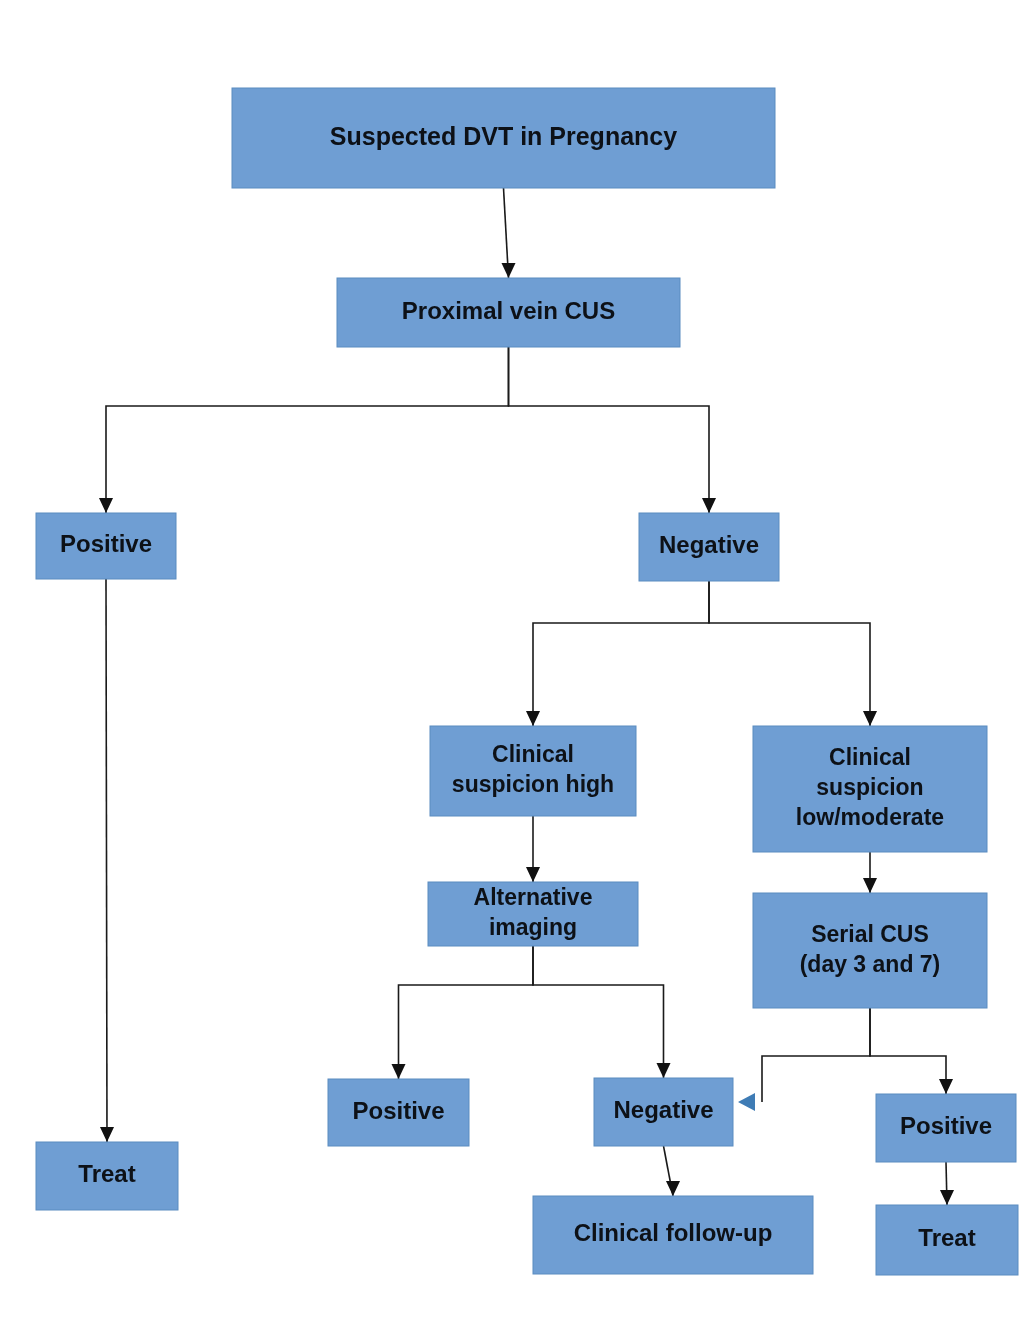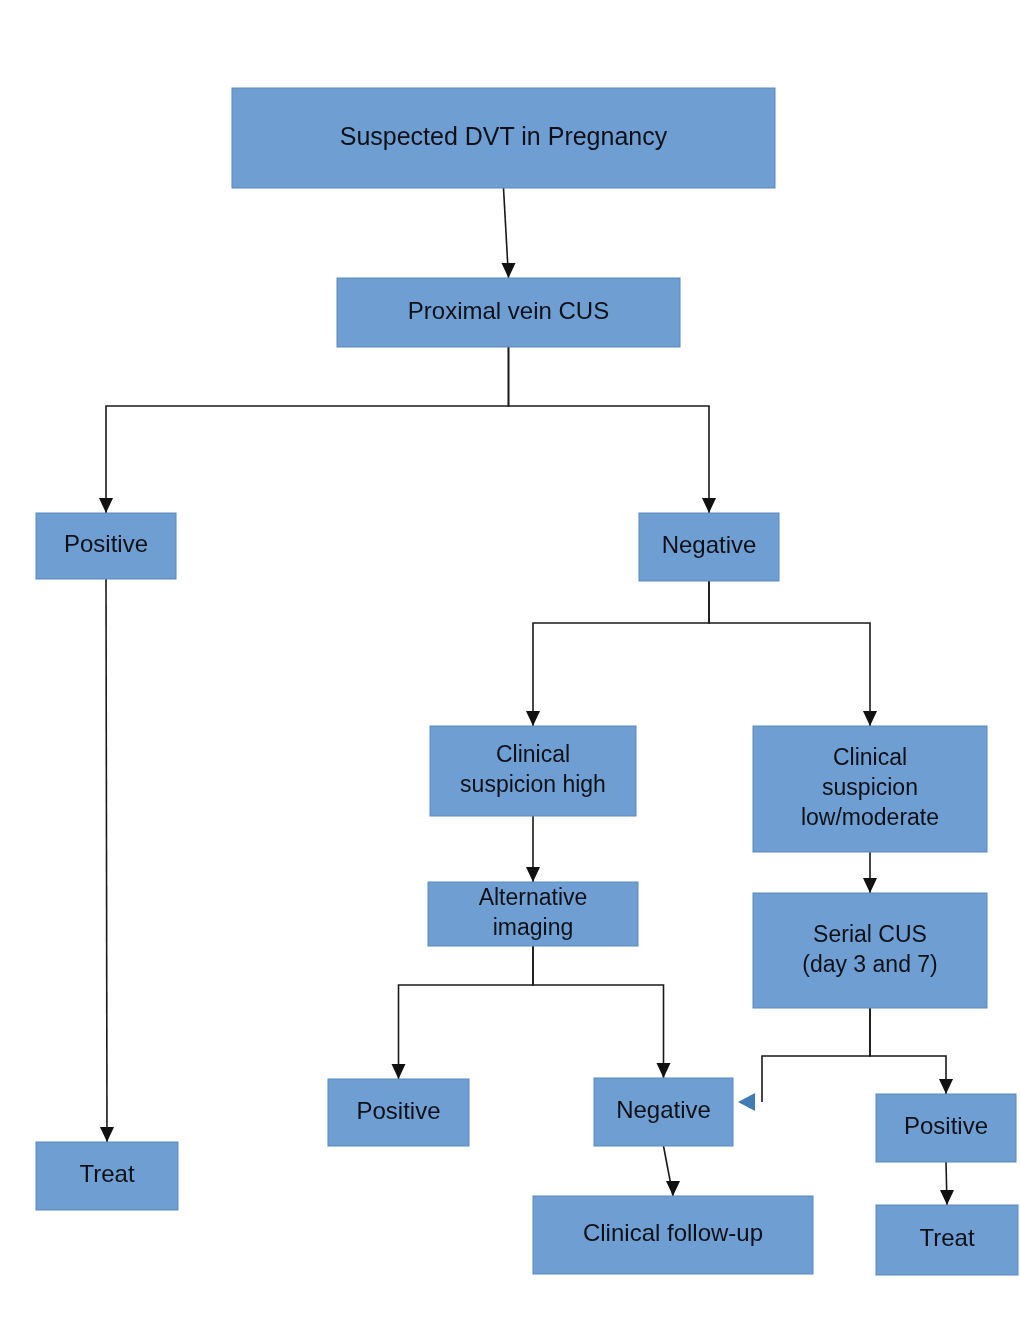--- a/index.html
+++ b/index.html
@@ -10,20 +10,21 @@
   body {
     width: 1020px;
     height: 1320px;
     font-family: "Liberation Sans", sans-serif;
     overflow: hidden;
   }
   #flowchart-root {
     position: relative;
     width: 1004px;
     height: 1320px;
+    font-weight: bold;
   }
   svg#flow-svg {
     position: absolute;
     top: 0;
     left: 0;
     width: 1020px;
     height: 1320px;
     display: block;
   }
   .node-rect {

